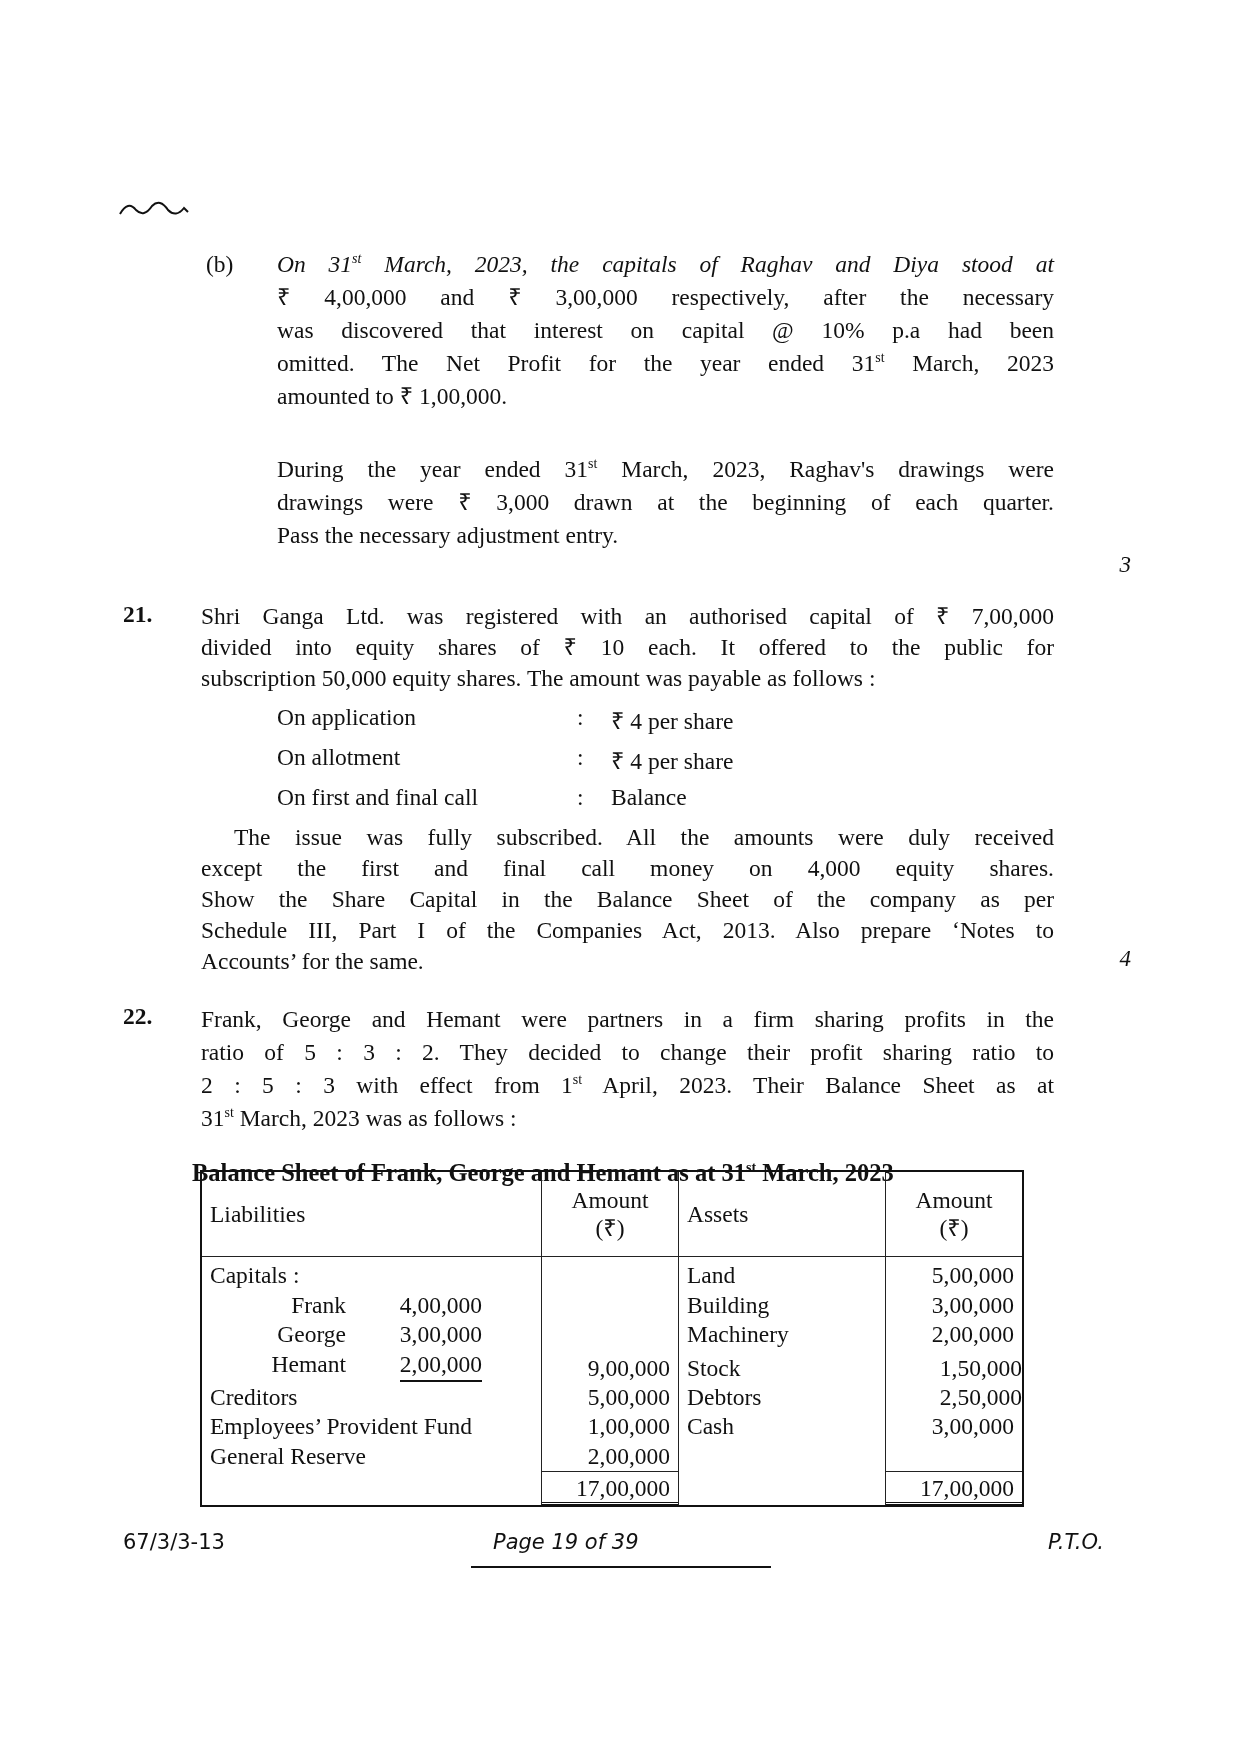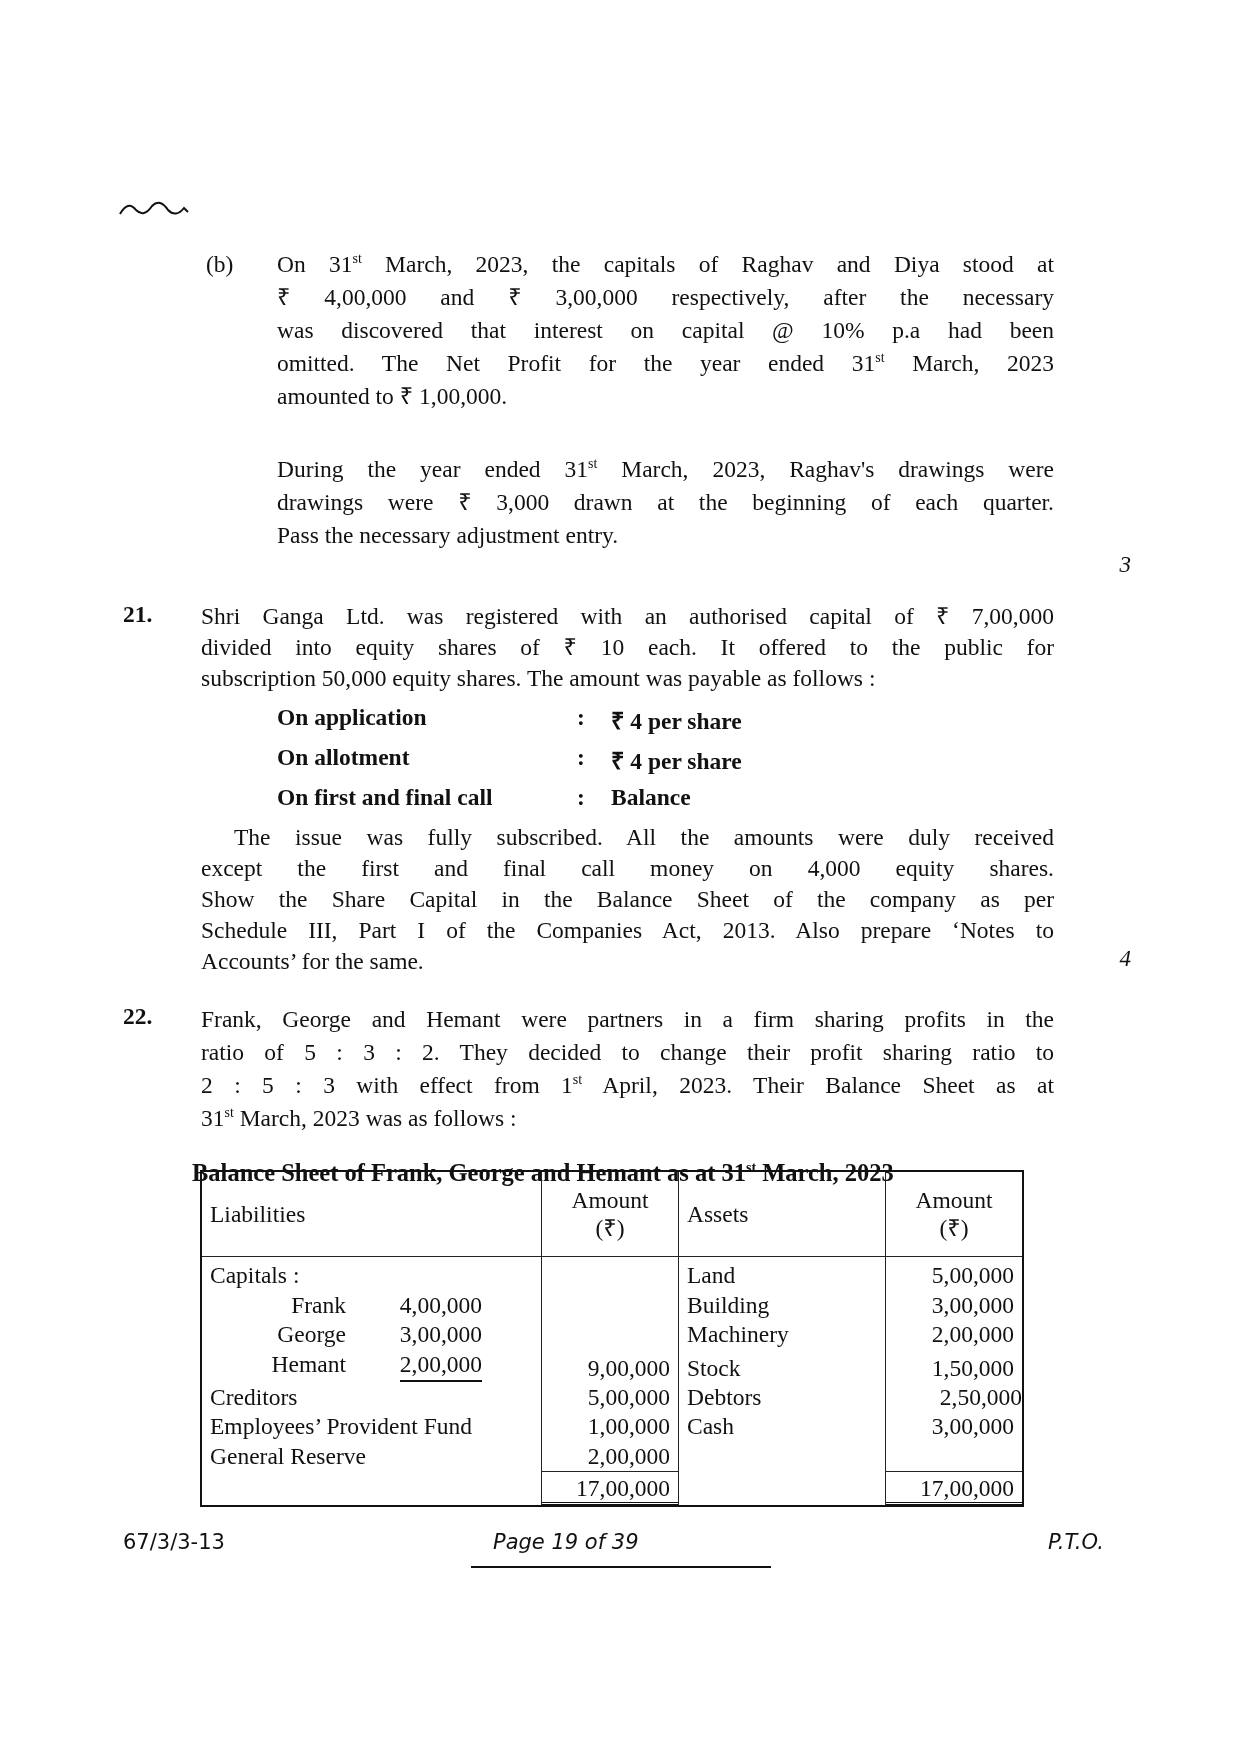--- a/index.html
+++ b/index.html
@@ -3,21 +3,21 @@
 <meta charset="utf-8">
 <style>
   html, body { margin:0; padding:0; background:#ffffff; }
   body { width:1241px; height:1755px; position:relative; overflow:hidden; color:#111;
          font-family:"DejaVu Serif", "Liberation Serif", serif; }
   .p { position:absolute; font-family:"Liberation Serif", serif; font-size:23.5px; line-height:33px; text-align:justify; }
   sup { font-size:14px; line-height:0; vertical-align:9px; }
   .wavy { position:absolute; left:118px; top:200px; }
   .marks { position:absolute; right:110px; font-family:"Liberation Serif", serif; font-style:italic; font-size:23px; }
   .qnum { position:absolute; font-weight:bold; font-family:"Liberation Serif", serif; font-size:23.5px; }
-  .terms { position:absolute; left:277px; font-family:"Liberation Serif", serif; font-size:23.5px;font-weight:bold; }
+  .terms { position:absolute; left:277px; font-family:"Liberation Serif", serif; font-size:23.5px; }
   .terms .row { height:40px; display:flex; }
   .terms .lab { width:300px; }
   .terms .col { width:34px; }
   .bs-title { position:absolute; left:192px; top:1134px; font-family:"Liberation Serif", serif; font-weight:bold; font-size:24.5px;margin-top:25px; }
   table.bs { position:absolute; left:200px; top:1170px; border-collapse:collapse; font-family:"Liberation Serif", serif; font-size:23.5px; border:2px solid #111; }
   table.bs td { border-left:1.5px solid #222; border-right:1.5px solid #222; vertical-align:top; padding:0 8px; }
   table.bs .hd td { border-bottom:1.5px solid #222; height:84px; vertical-align:middle; }
   .c1 { width:323px; } .c2 { width:120px; text-align:right; } .c3 { width:190px; } .c4 { width:120px; text-align:right; }
   .line { height:29.5px; line-height:29.5px; white-space:nowrap; }
   .amt-h { text-align:center !important; line-height:28px; }
@@ -31,21 +31,21 @@
 </style>
 </head>
 <body>
 
 <svg class="wavy" width="72" height="18" viewBox="0 0 72 18">
   <path d="M2 14 Q 10 0 18 10 Q 26 18 34 6 Q 42 -2 50 10 Q 58 18 66 8 L70 12" fill="none" stroke="#111" stroke-width="2"></path>
 </svg>
 
 <div class="p" style="left:206px;top:248px;">(b)</div>
 <div class="p" style="left:277px;top:248px;width:777px;">
-    <div style="text-align: justify; text-align-last: justify;">On 31<sup>st</sup> March, 2023, the capitals of Raghav and Diya stood at</div>
+    <div style="text-align: justify; text-align-last: justify; font-style: italic;">On 31<sup>st</sup> March, 2023, the capitals of Raghav and Diya stood at</div>
     <div style="text-align: justify; text-align-last: justify;">₹ 4,00,000 and ₹ 3,00,000 respectively, after the necessary</div>
     <div style="text-align: justify; text-align-last: justify;">was discovered that interest on capital @ 10% p.a had been</div>
     <div style="text-align: justify; text-align-last: justify;">omitted. The Net Profit for the year ended 31<sup>st</sup> March, 2023</div>
     <div style="text-align: left; text-align-last: left;">amounted to ₹ 1,00,000.</div>
   </div>
 <div class="p" style="left:277px;top:453px;width:777px;">
     <div style="text-align: justify; text-align-last: justify;">During the year ended 31<sup>st</sup> March, 2023, Raghav's drawings were</div>
     <div style="text-align: justify; text-align-last: justify;">drawings were ₹ 3,000 drawn at the beginning of each quarter.</div>
     <div style="text-align: left; text-align-last: left;">Pass the necessary adjustment entry.</div>
   </div>
@@ -142,21 +142,21 @@
       <div class="line">Building</div>
       <div class="line">Machinery</div>
       <div class="line" style="height:33px;line-height:36px;">Stock</div>
       <div class="line">Debtors</div>
       <div class="line">Cash</div>
     </td>
     <td class="c4" style="padding:4px 0 0 0;">
       <div class="line" style="padding-right:8px;">5,00,000</div>
       <div class="line" style="padding-right:8px;">3,00,000</div>
       <div class="line" style="padding-right:8px;">2,00,000</div>
-      <div class="line" style="height:33px;line-height:36px;padding-right:8px;">1,50,000</div>
+      <div class="line" style="height:33px;line-height:36px;">1,50,000</div>
       <div class="line" style="padding-right:0;">2,50,000</div>
       <div class="line" style="padding-right:8px;">3,00,000</div>
       <div class="line"></div>
       <div class="line total" style="height:30px;line-height:32px;padding-right:8px;">17,00,000</div>
     </td>
   </tr>
 </tbody>
   </table>
 
 <div class="footer" style="left:123px;font-style:normal;">67/3/3-13</div>

